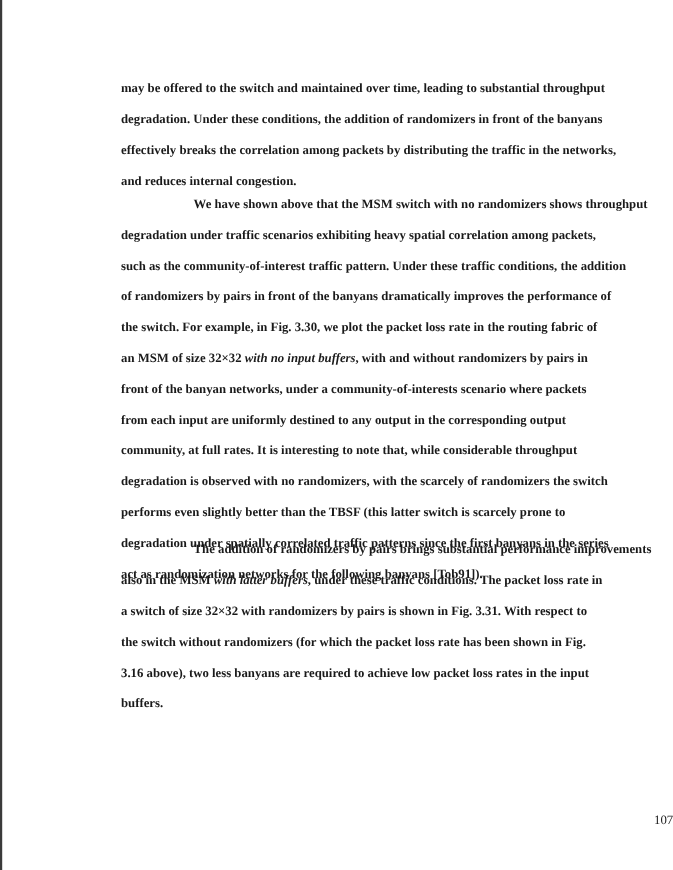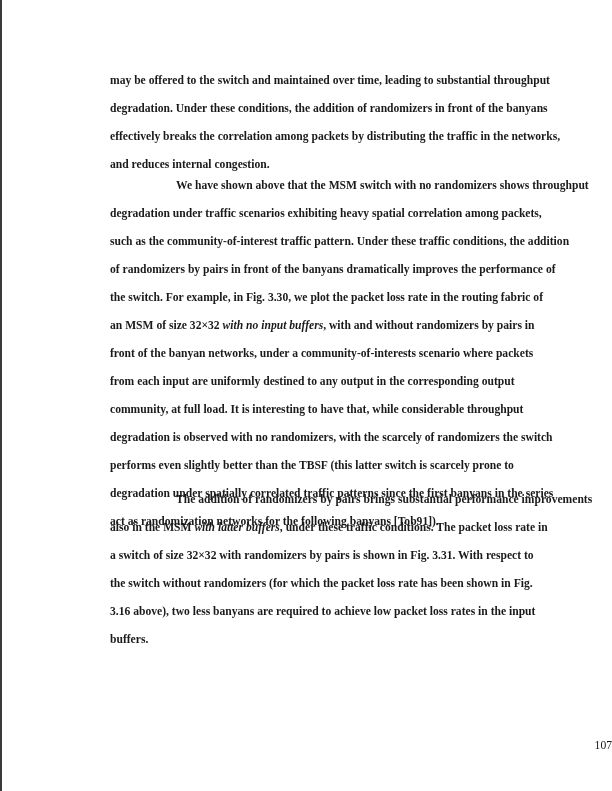--- a/index.html
+++ b/index.html
@@ -29,21 +29,21 @@
 
 <div class="text-block" style="top:179px">
   <div class="line indent" style="top:0px">We have shown above that the MSM switch with no randomizers shows throughput</div>
   <div class="line" style="top:28px">degradation under traffic scenarios exhibiting heavy spatial correlation among packets,</div>
   <div class="line" style="top:56px">such as the community-of-interest traffic pattern. Under these traffic conditions, the addition</div>
   <div class="line" style="top:84px">of randomizers by pairs in front of the banyans dramatically improves the performance of</div>
   <div class="line" style="top:112px">the switch. For example, in Fig. 3.30, we plot the packet loss rate in the routing fabric of</div>
   <div class="line" style="top:140px"><span>an MSM of size 32×32 </span><i>with no input buffers</i><span>, with and without randomizers by pairs in</span></div>
   <div class="line" style="top:168px">front of the banyan networks, under a community-of-interests scenario where packets</div>
   <div class="line" style="top:196px">from each input are uniformly destined to any output in the corresponding output</div>
-  <div class="line" style="top:224px">community, at full load. It is interesting to have that, while considerable throughput</div>
+  <div class="line" style="top:224px">community, at full rates. It is interesting to note that, while considerable throughput</div>
   <div class="line" style="top:252px">degradation is observed with no randomizers, with the scarcely of randomizers the switch</div>
   <div class="line" style="top:280px">performs even slightly better than the TBSF (this latter switch is scarcely prone to</div>
   <div class="line" style="top:308px">degradation under spatially correlated traffic patterns since the first banyans in the series</div>
   <div class="line last" style="top:336px">act as randomization networks for the following banyans [Tob91]).</div>
 </div>
 
 <div class="text-block" style="top:493px">
   <div class="line indent" style="top:0px">The addition of randomizers by pairs brings substantial performance improvements</div>
   <div class="line" style="top:28px"><span>also in the MSM </span><i>with latter buffers</i><span>, under these traffic conditions. The packet loss rate in</span></div>
   <div class="line" style="top:56px">a switch of size 32×32 with randomizers by pairs is shown in Fig. 3.31. With respect to</div>

